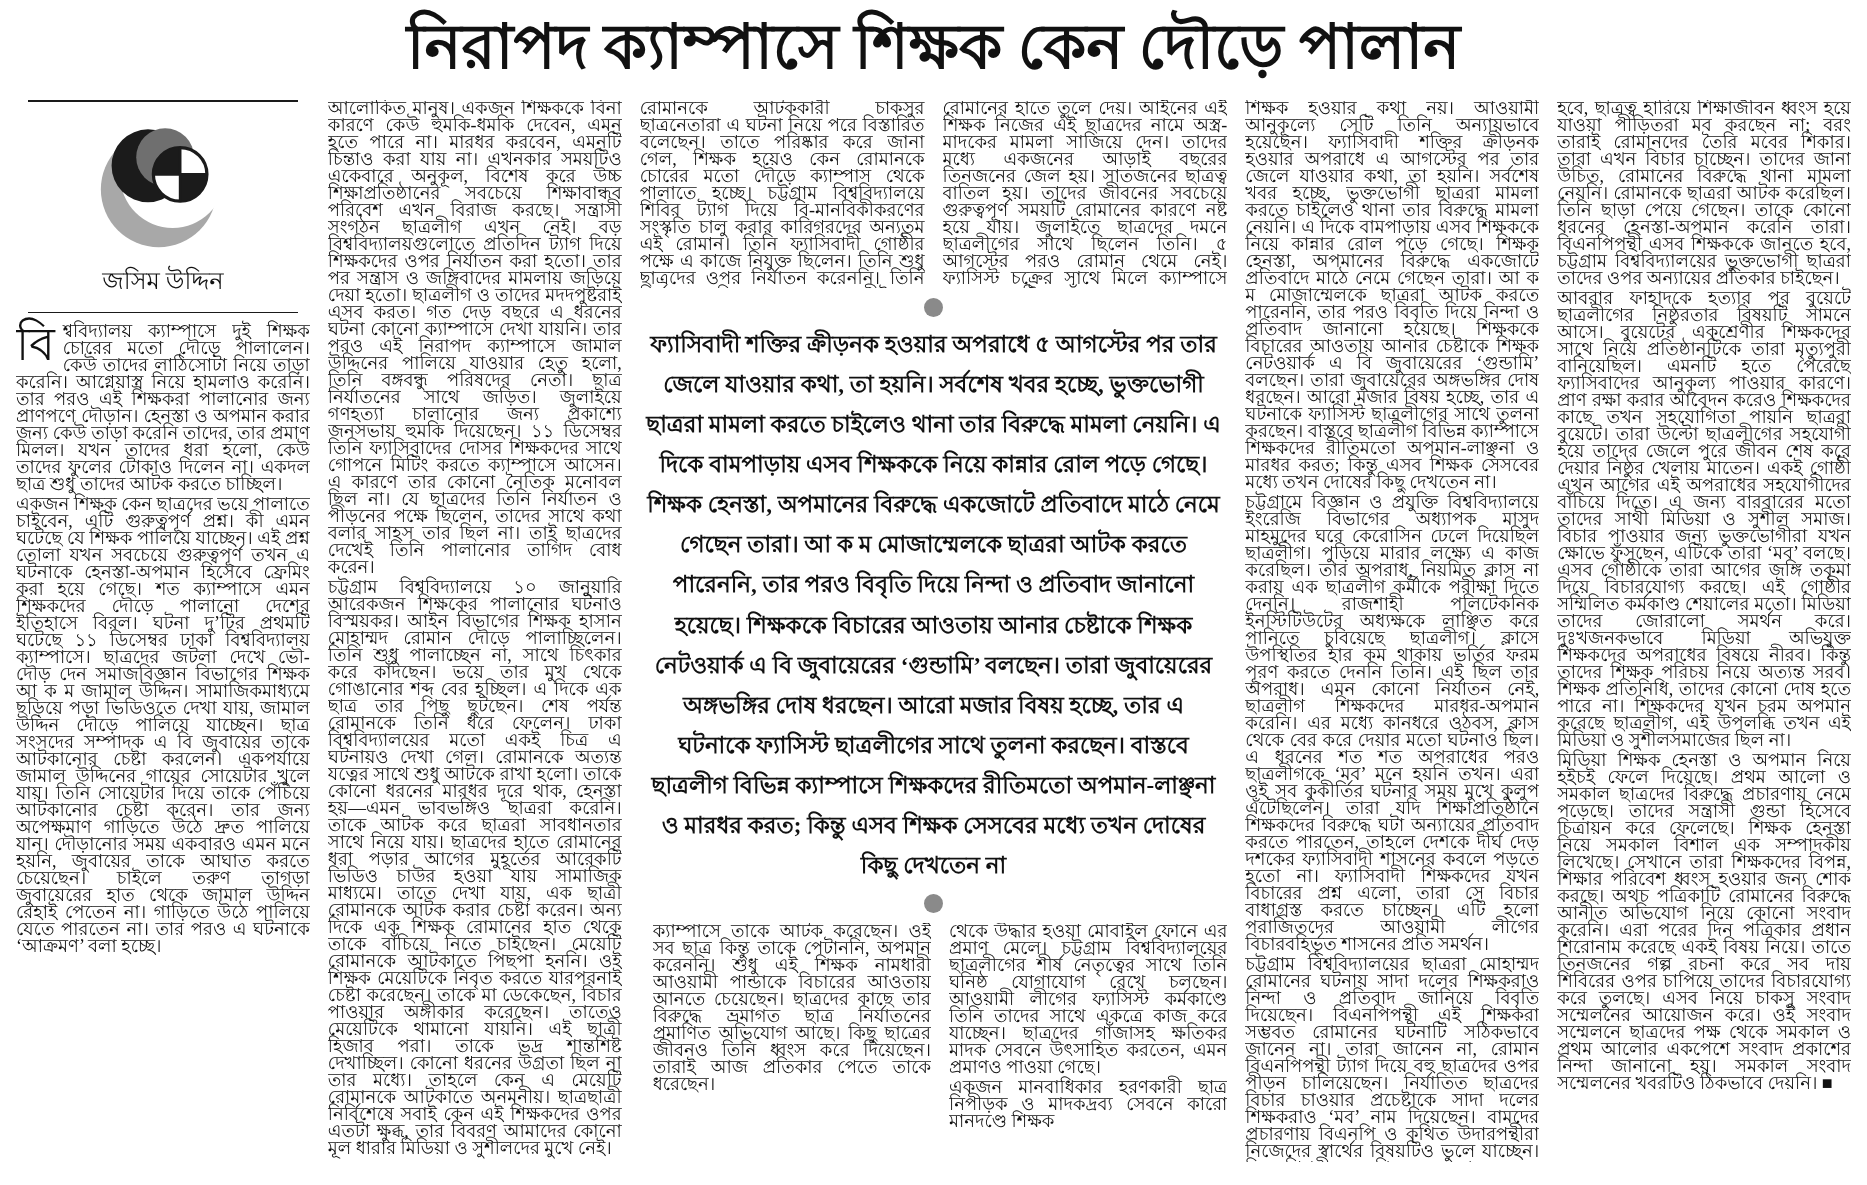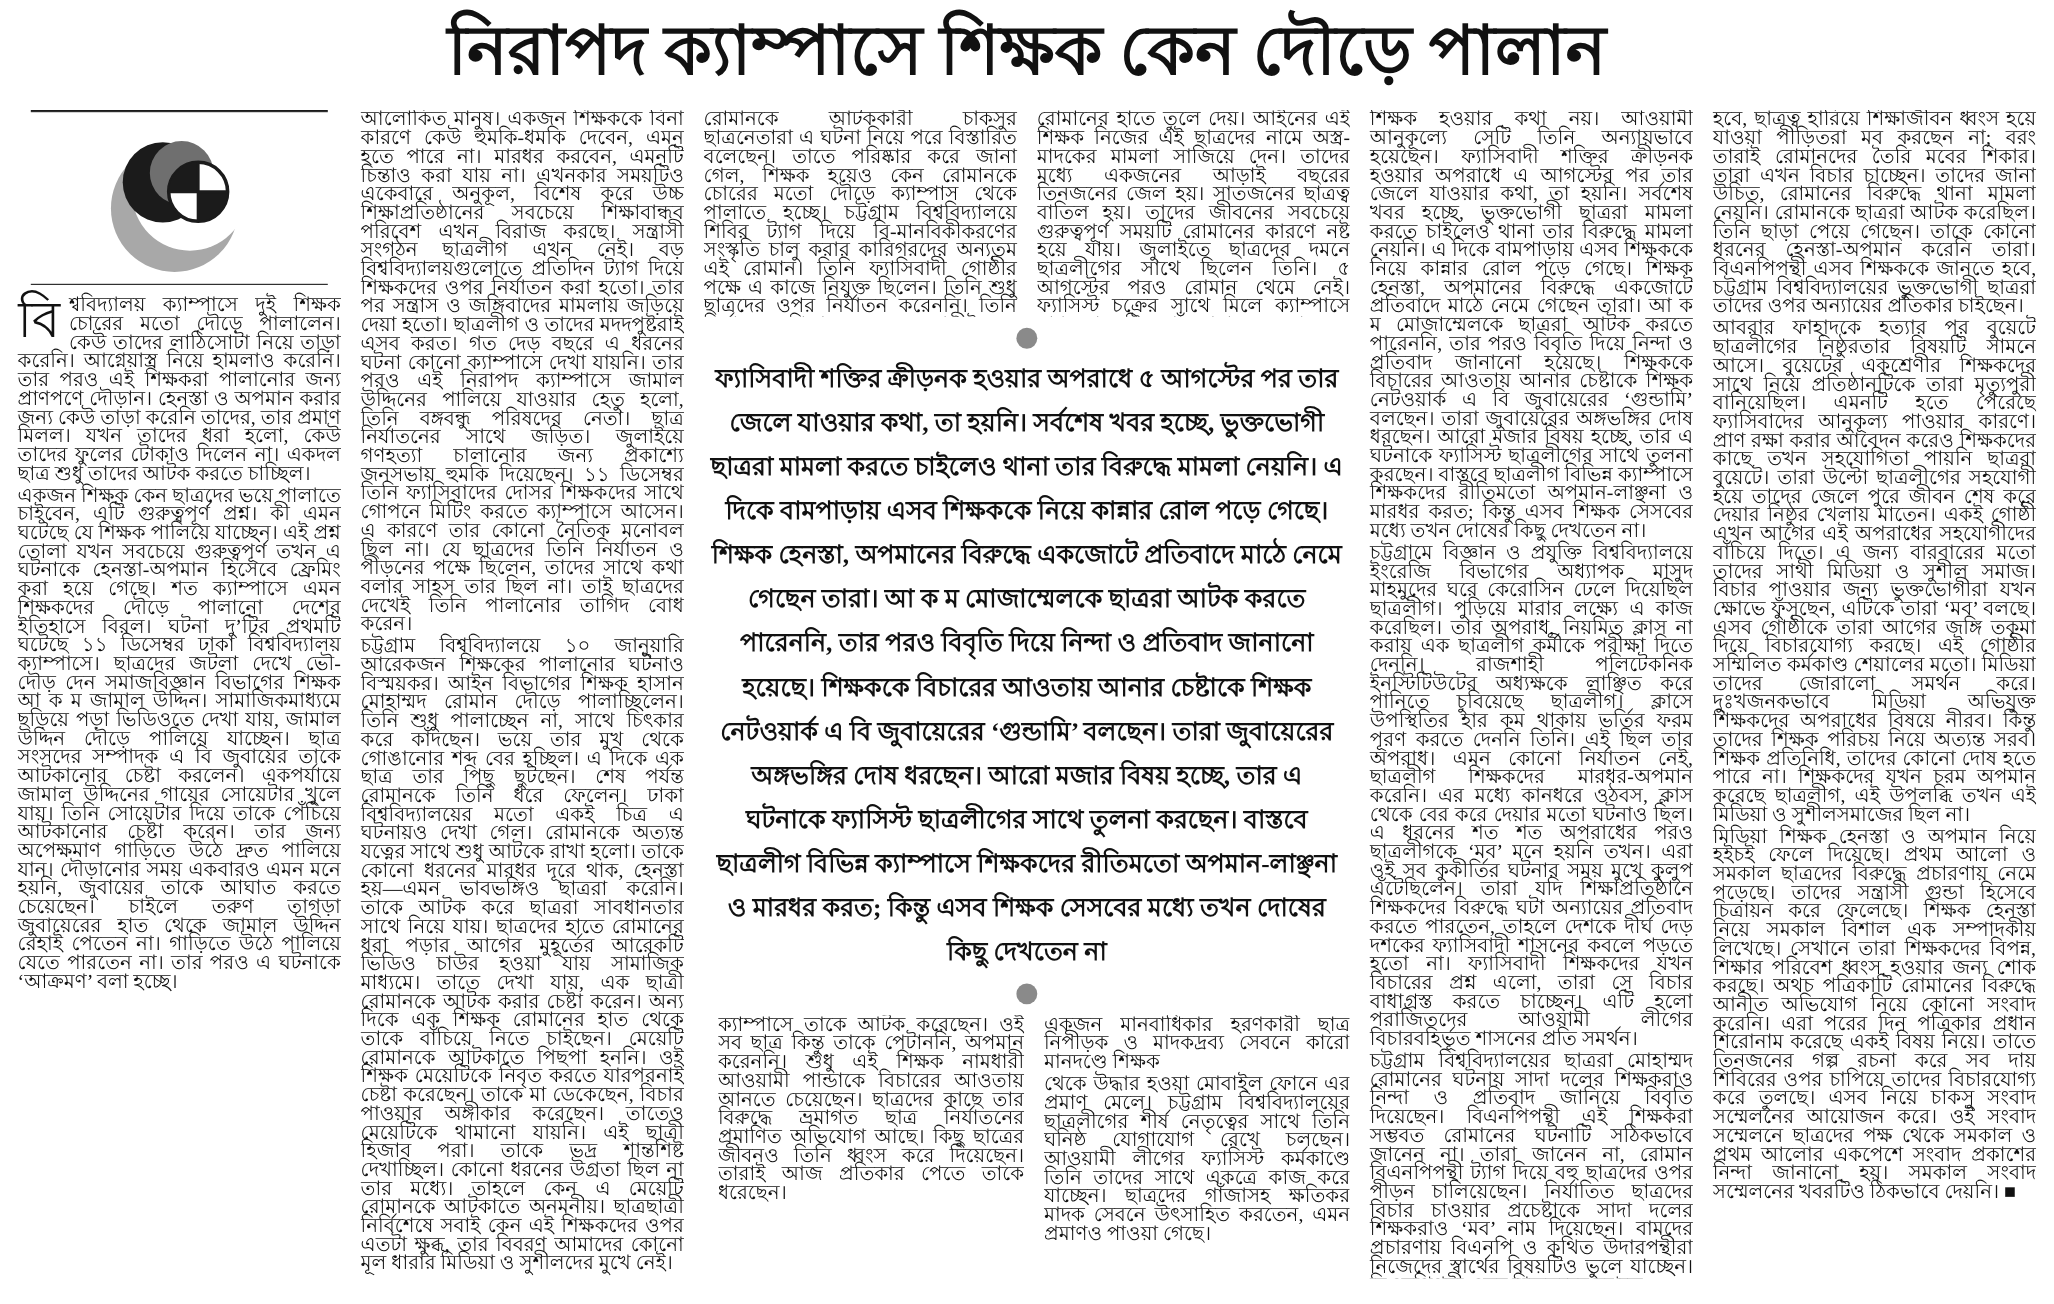--- a/index.html
+++ b/index.html
@@ -73,20 +73,21 @@
             <circle cx="79" cy="57" r="49" fill="#ffffff"></circle>
             <circle cx="56" cy="48" r="34" fill="#1b1b1b"></circle>
             <circle cx="72" cy="40" r="27" fill="#6f6f6f"></circle>
             <circle cx="86" cy="56" r="25" fill="#ffffff" stroke="#1b1b1b" stroke-width="3"></circle>
             <path d="M86 56 L86 31 A25 25 0 0 0 61 56 Z" fill="#1b1b1b"></path>
             <path d="M86 56 L86 81 A25 25 0 0 0 111 56 Z" fill="#1b1b1b"></path>
             <line x1="61" y1="56" x2="111" y2="56" stroke="#1b1b1b" stroke-width="2.5"></line>
             <line x1="86" y1="31" x2="86" y2="81" stroke="#1b1b1b" stroke-width="2.5"></line>
           </svg>
         </div>
+        <div class="author">জসিম উদ্দিন</div>
         <div class="rule"></div>
       </div>
       <div class="col-text">
         <span class="dropcap">বি</span>
         <div class="paras">
             <p class="para">শ্ববিদ্যালয় ক্যাম্পাসে দুই শিক্ষক চোরের মতো দৌড়ে পালালেন। কেউ তাদের লাঠিসোটা নিয়ে তাড়া করেনি। আগ্নেয়াস্ত্র নিয়ে হামলাও করেনি। তার পরও এই শিক্ষকরা পালানোর জন্য প্রাণপণে দৌড়ান। হেনস্তা ও অপমান করার জন্য কেউ তাড়া করেনি তাদের, তার প্রমাণ মিলল। যখন তাদের ধরা হলো, কেউ তাদের ফুলের টোকাও দিলেন না। একদল ছাত্র শুধু তাদের আটক করতে চাচ্ছিল।</p>
             <p class="para">একজন শিক্ষক কেন ছাত্রদের ভয়ে পালাতে চাইবেন, এটি গুরুত্বপূর্ণ প্রশ্ন। কী এমন ঘটেছে যে শিক্ষক পালিয়ে যাচ্ছেন। এই প্রশ্ন তোলা যখন সবচেয়ে গুরুত্বপূর্ণ তখন এ ঘটনাকে হেনস্তা-অপমান হিসেবে ফ্রেমিং করা হয়ে গেছে। শত ক্যাম্পাসে এমন শিক্ষকদের দৌড়ে পালানো দেশের ইতিহাসে বিরল। ঘটনা দু’টির প্রথমটি ঘটেছে ১১ ডিসেম্বর ঢাকা বিশ্ববিদ্যালয় ক্যাম্পাসে। ছাত্রদের জটলা দেখে ভৌ-দৌড় দেন সমাজবিজ্ঞান বিভাগের শিক্ষক আ ক ম জামাল উদ্দিন। সামাজিকমাধ্যমে ছড়িয়ে পড়া ভিডিওতে দেখা যায়, জামাল উদ্দিন দৌড়ে পালিয়ে যাচ্ছেন। ছাত্র সংসদের সম্পাদক এ বি জুবায়ের তাকে আটকানোর চেষ্টা করলেন। একপর্যায়ে জামাল উদ্দিনের গায়ের সোয়েটার খুলে যায়। তিনি সোয়েটার দিয়ে তাকে পেঁচিয়ে আটকানোর চেষ্টা করেন। তার জন্য অপেক্ষমাণ গাড়িতে উঠে দ্রুত পালিয়ে যান। দৌড়ানোর সময় একবারও এমন মনে হয়নি, জুবায়ের তাকে আঘাত করতে চেয়েছেন। চাইলে তরুণ তাগড়া জুবায়েরের হাত থেকে জামাল উদ্দিন রেহাই পেতেন না। গাড়িতে উঠে পালিয়ে যেতে পারতেন না। তার পরও এ ঘটনাকে ‘আক্রমণ’ বলা হচ্ছে।</p>
           </div>
       </div>
     </section>
@@ -108,22 +109,22 @@
       <div class="pullquote">
         <div class="pq-dot"></div>
         <div class="pq-text">ফ্যাসিবাদী শক্তির ক্রীড়নক হওয়ার অপরাধে ৫ আগস্টের পর তার জেলে যাওয়ার কথা, তা হয়নি। সর্বশেষ খবর হচ্ছে, ভুক্তভোগী ছাত্ররা মামলা করতে চাইলেও থানা তার বিরুদ্ধে মামলা নেয়নি। এ দিকে বামপাড়ায় এসব শিক্ষককে নিয়ে কান্নার রোল পড়ে গেছে। শিক্ষক হেনস্তা, অপমানের বিরুদ্ধে একজোটে প্রতিবাদে মাঠে নেমে গেছেন তারা। আ ক ম মোজাম্মেলকে ছাত্ররা আটক করতে পারেননি, তার পরও বিবৃতি দিয়ে নিন্দা ও প্রতিবাদ জানানো হয়েছে। শিক্ষককে বিচারের আওতায় আনার চেষ্টাকে শিক্ষক নেটওয়ার্ক এ বি জুবায়েরের ‘গুন্ডামি’ বলছেন। তারা জুবায়েরের অঙ্গভঙ্গির দোষ ধরছেন। আরো মজার বিষয় হচ্ছে, তার এ ঘটনাকে ফ্যাসিস্ট ছাত্রলীগের সাথে তুলনা করছেন। বাস্তবে ছাত্রলীগ বিভিন্ন ক্যাম্পাসে শিক্ষকদের রীতিমতো অপমান-লাঞ্ছনা ও মারধর করত; কিন্তু এসব শিক্ষক সেসবের মধ্যে তখন দোষের কিছু দেখতেন না</div>
         <div class="pq-dot"></div>
       </div>
       <div class="mid-row bottom">
         <div class="subcol paras">
             <p class="para">ক্যাম্পাসে তাকে আটক করেছেন। ওই সব ছাত্র কিন্তু তাকে পেটাননি, অপমান করেননি। শুধু এই শিক্ষক নামধারী আওয়ামী পান্ডাকে বিচারের আওতায় আনতে চেয়েছেন। ছাত্রদের কাছে তার বিরুদ্ধে ভ্রমাগত ছাত্র নির্যাতনের প্রমাণিত অভিযোগ আছে। কিছু ছাত্রের জীবনও তিনি ধ্বংস করে দিয়েছেন। তারাই আজ প্রতিকার পেতে তাকে ধরেছেন।</p>
           </div>
         <div class="subcol paras">
+            <p class="para">থেকে উদ্ধার হওয়া মোবাইল ফোনে এর প্রমাণ মেলে। চট্টগ্রাম বিশ্ববিদ্যালয়ের ছাত্রলীগের শীর্ষ নেতৃত্বের সাথে তিনি ঘনিষ্ঠ যোগাযোগ রেখে চলছেন। আওয়ামী লীগের ফ্যাসিস্ট কর্মকাণ্ডে তিনি তাদের সাথে একত্রে কাজ করে যাচ্ছেন। ছাত্রদের গাঁজাসহ ক্ষতিকর মাদক সেবনে উৎসাহিত করতেন, এমন প্রমাণও পাওয়া গেছে।</p>
             <p class="para">একজন মানবাধিকার হরণকারী ছাত্র নিপীড়ক ও মাদকদ্রব্য সেবনে কারো মানদণ্ডে শিক্ষক</p>
-            <p class="para">থেকে উদ্ধার হওয়া মোবাইল ফোনে এর প্রমাণ মেলে। চট্টগ্রাম বিশ্ববিদ্যালয়ের ছাত্রলীগের শীর্ষ নেতৃত্বের সাথে তিনি ঘনিষ্ঠ যোগাযোগ রেখে চলছেন। আওয়ামী লীগের ফ্যাসিস্ট কর্মকাণ্ডে তিনি তাদের সাথে একত্রে কাজ করে যাচ্ছেন। ছাত্রদের গাঁজাসহ ক্ষতিকর মাদক সেবনে উৎসাহিত করতেন, এমন প্রমাণও পাওয়া গেছে।</p>
           </div>
       </div>
     </section>
 
     <section class="col paras">
         <p class="para">শিক্ষক হওয়ার কথা নয়। আওয়ামী আনুকূল্যে সেটি তিনি অন্যায়ভাবে হয়েছেন। ফ্যাসিবাদী শক্তির ক্রীড়নক হওয়ার অপরাধে এ আগস্টের পর তার জেলে যাওয়ার কথা, তা হয়নি। সর্বশেষ খবর হচ্ছে, ভুক্তভোগী ছাত্ররা মামলা করতে চাইলেও থানা তার বিরুদ্ধে মামলা নেয়নি। এ দিকে বামপাড়ায় এসব শিক্ষককে নিয়ে কান্নার রোল পড়ে গেছে। শিক্ষক হেনস্তা, অপমানের বিরুদ্ধে একজোটে প্রতিবাদে মাঠে নেমে গেছেন তারা। আ ক ম মোজাম্মেলকে ছাত্ররা আটক করতে পারেননি, তার পরও বিবৃতি দিয়ে নিন্দা ও প্রতিবাদ জানানো হয়েছে। শিক্ষককে বিচারের আওতায় আনার চেষ্টাকে শিক্ষক নেটওয়ার্ক এ বি জুবায়েরের ‘গুন্ডামি’ বলছেন। তারা জুবায়েরের অঙ্গভঙ্গির দোষ ধরছেন। আরো মজার বিষয় হচ্ছে, তার এ ঘটনাকে ফ্যাসিস্ট ছাত্রলীগের সাথে তুলনা করছেন। বাস্তবে ছাত্রলীগ বিভিন্ন ক্যাম্পাসে শিক্ষকদের রীতিমতো অপমান-লাঞ্ছনা ও মারধর করত; কিন্তু এসব শিক্ষক সেসবের মধ্যে তখন দোষের কিছু দেখতেন না।</p>
         <p class="para">চট্টগ্রামে বিজ্ঞান ও প্রযুক্তি বিশ্ববিদ্যালয়ে ইংরেজি বিভাগের অধ্যাপক মাসুদ মাহমুদের ঘরে কেরোসিন ঢেলে দিয়েছিল ছাত্রলীগ। পুড়িয়ে মারার লক্ষ্যে এ কাজ করেছিল। তার অপরাধ, নিয়মিত ক্লাস না করায় এক ছাত্রলীগ কর্মীকে পরীক্ষা দিতে দেননি। রাজশাহী পলিটেকনিক ইনস্টিটিউটের অধ্যক্ষকে লাঞ্ছিত করে পানিতে চুবিয়েছে ছাত্রলীগ। ক্লাসে উপস্থিতির হার কম থাকায় ভর্তির ফরম পূরণ করতে দেননি তিনি। এই ছিল তার অপরাধ। এমন কোনো নির্যাতন নেই, ছাত্রলীগ শিক্ষকদের মারধর-অপমান করেনি। এর মধ্যে কানধরে ওঠবস, ক্লাস থেকে বের করে দেয়ার মতো ঘটনাও ছিল। এ ধরনের শত শত অপরাধের পরও ছাত্রলীগকে ‘মব’ মনে হয়নি তখন। এরা ওই সব কুকীর্তির ঘটনার সময় মুখে কুলুপ এঁটেছিলেন। তারা যদি শিক্ষাপ্রতিষ্ঠানে শিক্ষকদের বিরুদ্ধে ঘটা অন্যায়ের প্রতিবাদ করতে পারতেন, তাহলে দেশকে দীর্ঘ দেড় দশকের ফ্যাসিবাদী শাসনের কবলে পড়তে হতো না। ফ্যাসিবাদী শিক্ষকদের যখন বিচারের প্রশ্ন এলো, তারা সে বিচার বাধাগ্রস্ত করতে চাচ্ছেন। এটি হলো পরাজিতদের আওয়ামী লীগের বিচারবহির্ভূত শাসনের প্রতি সমর্থন।</p>
         <p class="para">চট্টগ্রাম বিশ্ববিদ্যালয়ের ছাত্ররা মোহাম্মদ রোমানের ঘটনায় সাদা দলের শিক্ষকরাও নিন্দা ও প্রতিবাদ জানিয়ে বিবৃতি দিয়েছেন। বিএনপিপন্থী এই শিক্ষকরা সম্ভবত রোমানের ঘটনাটি সঠিকভাবে জানেন না। তারা জানেন না, রোমান বিএনপিপন্থী ট্যাগ দিয়ে বহু ছাত্রদের ওপর পীড়ন চালিয়েছেন। নির্যাতিত ছাত্রদের বিচার চাওয়ার প্রচেষ্টাকে সাদা দলের শিক্ষকরাও ‘মব’ নাম দিয়েছেন। বামদের প্রচারণায় বিএনপি ও কথিত উদারপন্থীরা নিজেদের স্বার্থের বিষয়টিও ভুলে যাচ্ছেন। বিএনপিপন্থী এসব শিক্ষকদের বুঝতে</p>
       </section>
 

